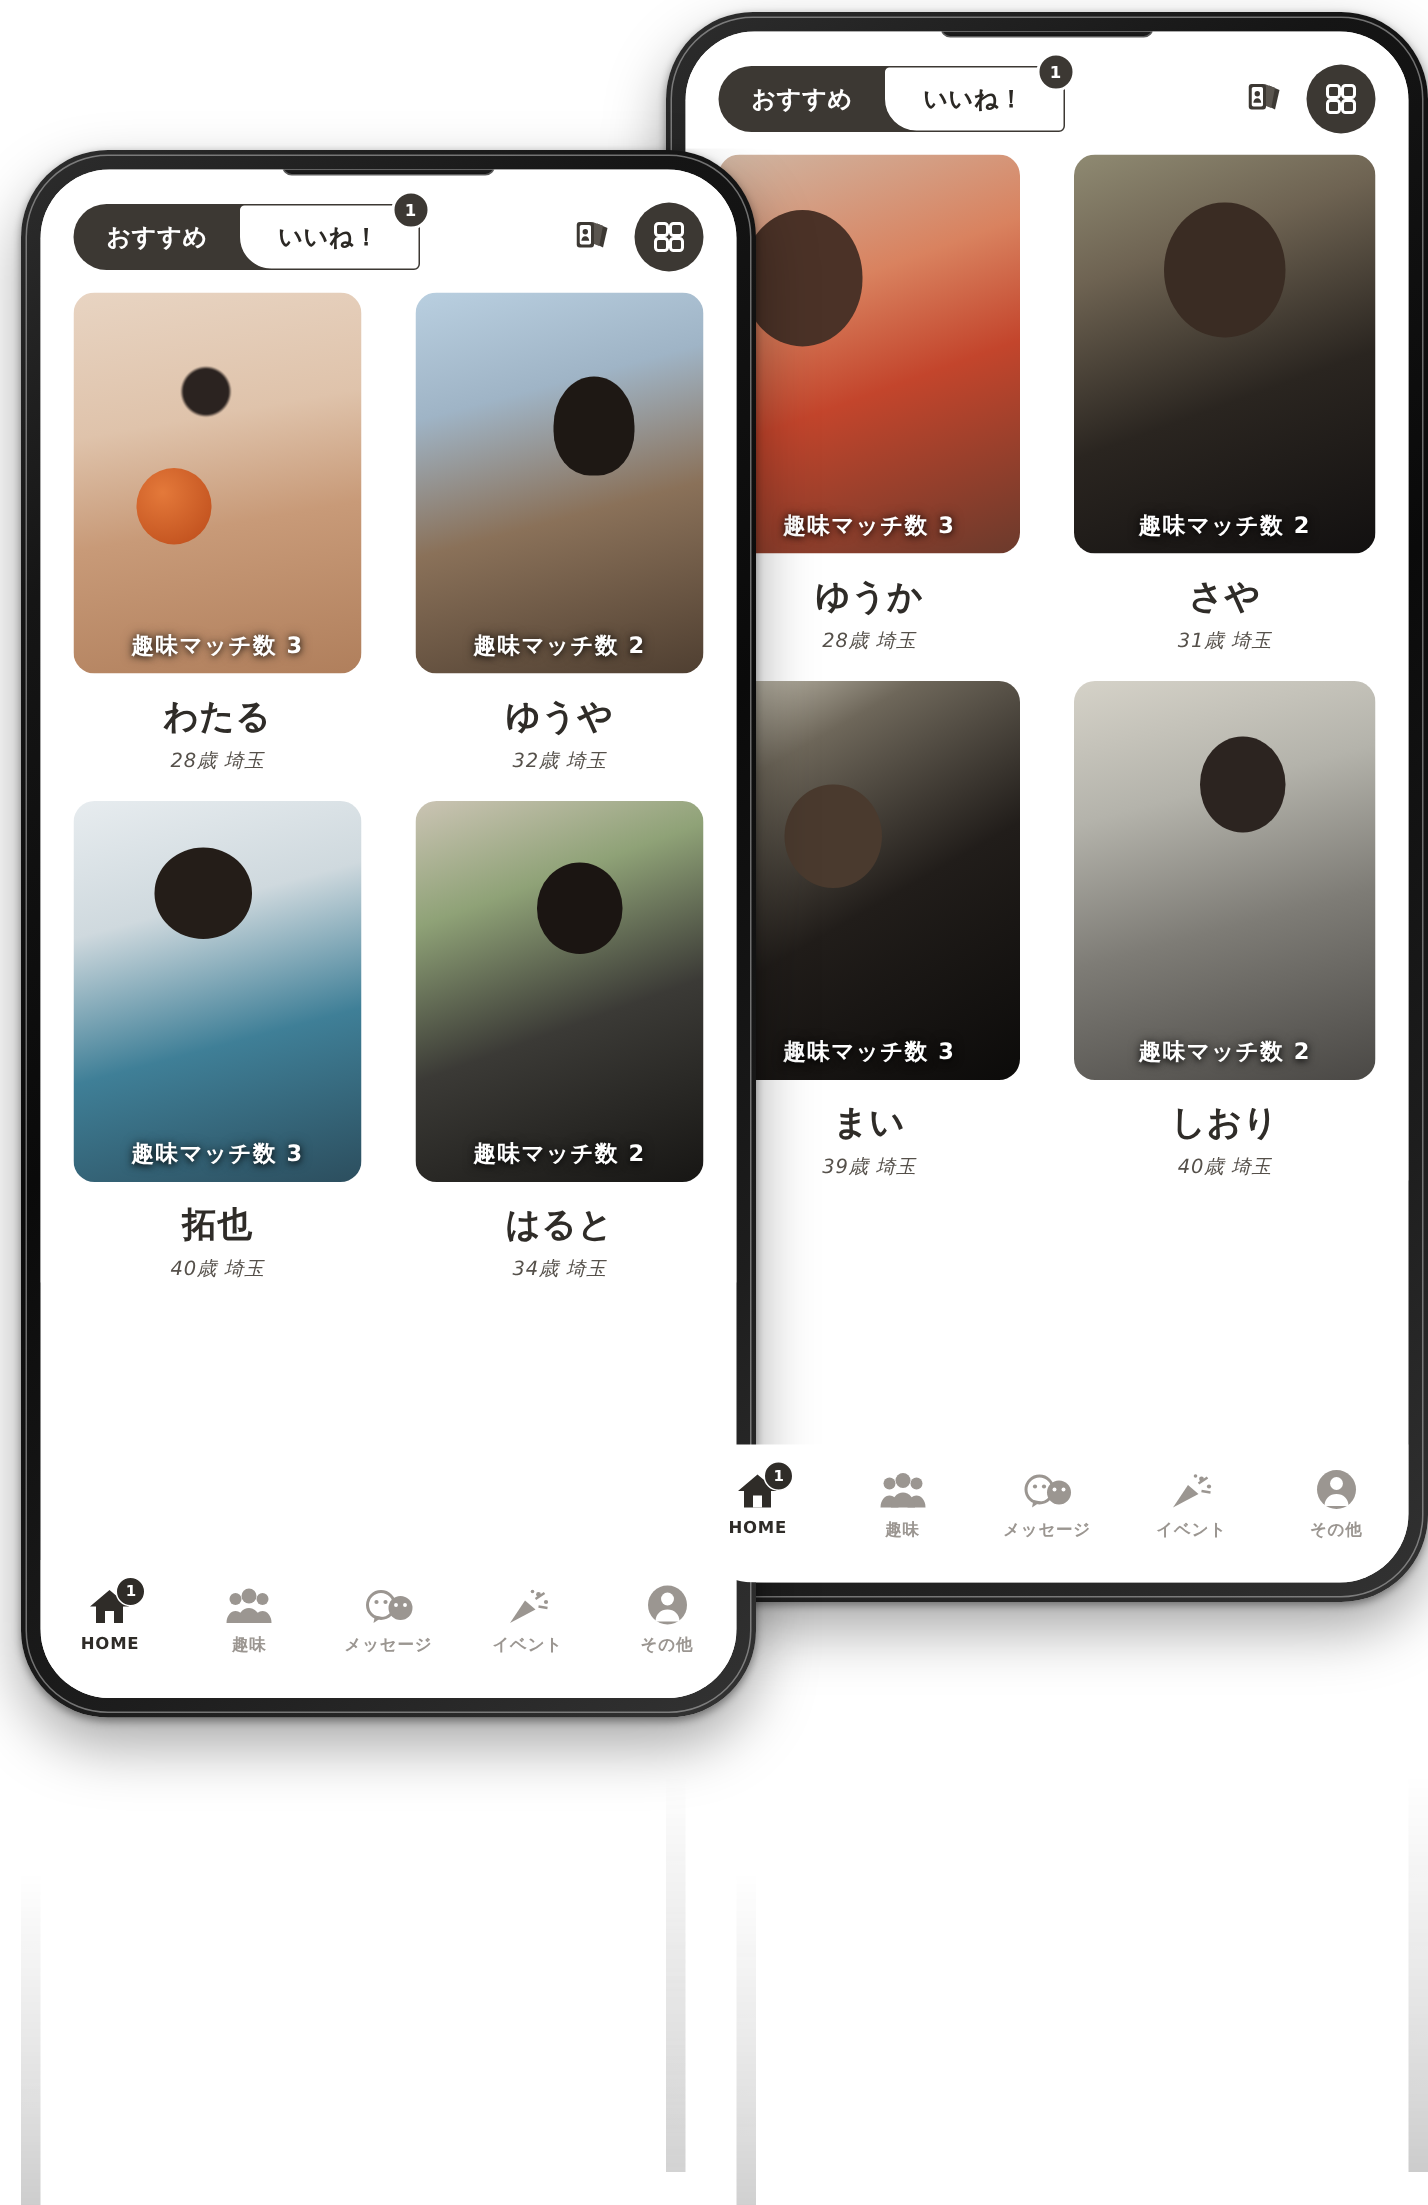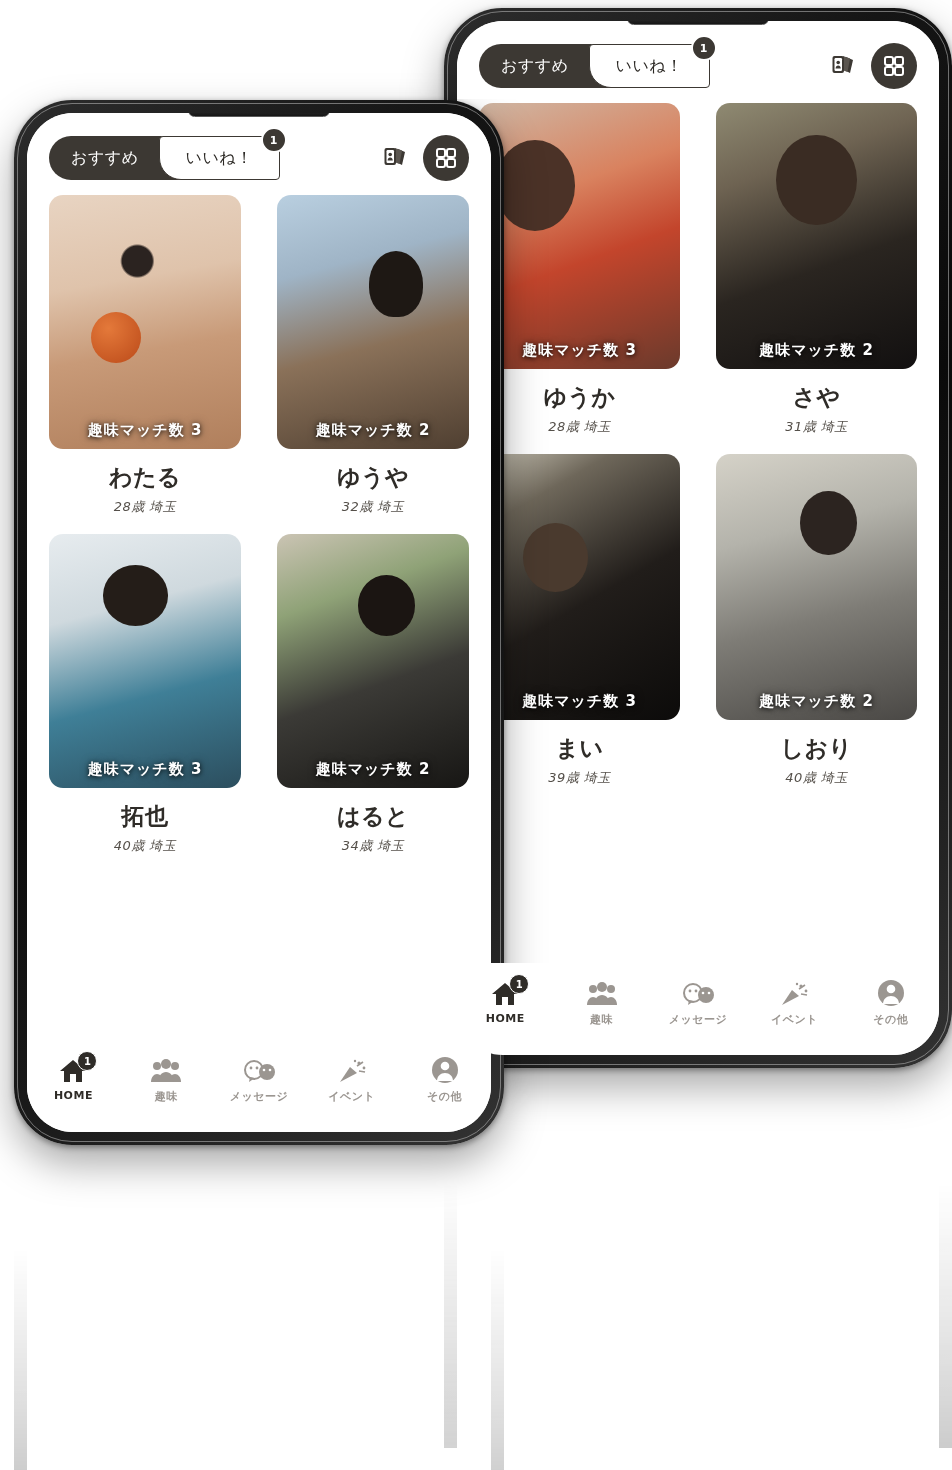--- a/index.html
+++ b/index.html
@@ -50,21 +50,21 @@
     padding:22px 22px 10px 22px;
     background:#fff;
     position:relative;z-index:12;
   }
   .seg{
     position:relative;display:flex;align-items:center;
     background:#3c3833;border-radius:22px;height:44px;
     flex:0 0 auto;
   }
   .seg-item{
-    font-size:16px;font-weight:400;letter-spacing:.5px;
+    font-size:16px;font-weight:700;letter-spacing:.5px;
     display:flex;align-items:center;justify-content:center;
     height:44px;padding:0 22px;box-sizing:border-box;
     color:#ffffff;border-radius:22px;white-space:nowrap;
   }
   .seg-item.active{
     background:#ffffff;color:#2b2824;
     border-radius:4px 4px 4px 22px;
     border:1px solid #3c3833;
     margin-left:-2px;
     padding:12px 26px;

